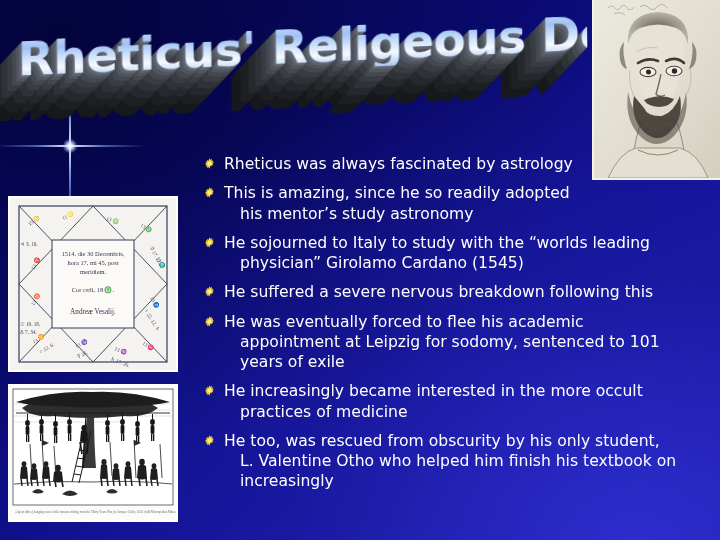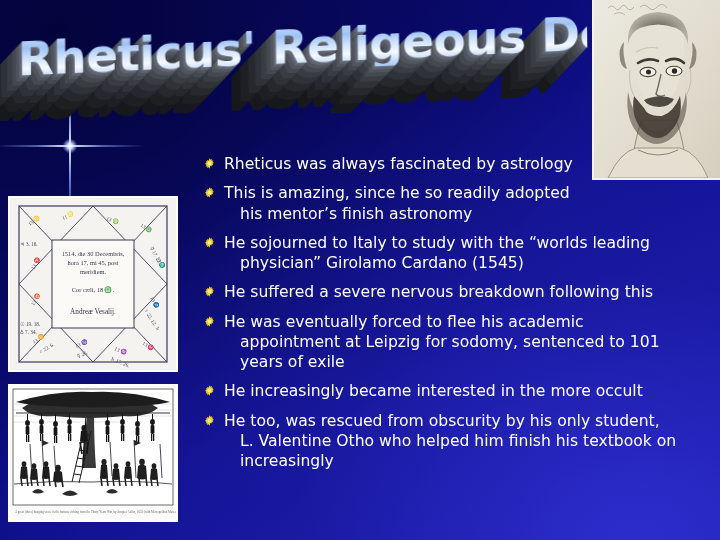--- a/index.html
+++ b/index.html
@@ -208,21 +208,21 @@
 
     <div class="bullet-row">
       <span class="bullet-mark">
         <svg width="11" height="11" viewBox="0 0 24 24" aria-hidden="true">
           <path fill="#f2d024" d="M12 0.6l1.9 3.3 3.3-1.9-0.6 3.8 3.8-0.6-1.9 3.3 3.3 1.9-3.3 1.9 1.9 3.3-3.8-0.6 0.6 3.8-3.3-1.9L12 23.4l-1.9-3.3-3.3 1.9 0.6-3.8-3.8 0.6 1.9-3.3L2.2 12.4l3.3-1.9-1.9-3.3 3.8 0.6-0.6-3.8 3.3 1.9z"></path>
           <circle cx="12" cy="12" r="4.2" fill="#fff08a"></circle>
         </svg>
       </span>
       <span class="bullet-text">
         <span>This is amazing, since he so readily adopted</span>
-        <span class="cont">his mentor’s finish astronomy</span>
+        <span class="cont">his mentor’s study astronomy</span>
       </span>
     </div>
 
     <div class="bullet-row">
       <span class="bullet-mark">
         <svg width="11" height="11" viewBox="0 0 24 24" aria-hidden="true">
           <path fill="#f2d024" d="M12 0.6l1.9 3.3 3.3-1.9-0.6 3.8 3.8-0.6-1.9 3.3 3.3 1.9-3.3 1.9 1.9 3.3-3.8-0.6 0.6 3.8-3.3-1.9L12 23.4l-1.9-3.3-3.3 1.9 0.6-3.8-3.8 0.6 1.9-3.3L2.2 12.4l3.3-1.9-1.9-3.3 3.8 0.6-0.6-3.8 3.3 1.9z"></path>
           <circle cx="12" cy="12" r="4.2" fill="#fff08a"></circle>
         </svg>
       </span>
@@ -260,20 +260,21 @@
 
     <div class="bullet-row">
       <span class="bullet-mark">
         <svg width="11" height="11" viewBox="0 0 24 24" aria-hidden="true">
           <path fill="#f2d024" d="M12 0.6l1.9 3.3 3.3-1.9-0.6 3.8 3.8-0.6-1.9 3.3 3.3 1.9-3.3 1.9 1.9 3.3-3.8-0.6 0.6 3.8-3.3-1.9L12 23.4l-1.9-3.3-3.3 1.9 0.6-3.8-3.8 0.6 1.9-3.3L2.2 12.4l3.3-1.9-1.9-3.3 3.8 0.6-0.6-3.8 3.3 1.9z"></path>
           <circle cx="12" cy="12" r="4.2" fill="#fff08a"></circle>
         </svg>
       </span>
       <span class="bullet-text">
         <span>He increasingly became interested in the more occult</span>
+        <span class="cont">practices of medicine</span>
       </span>
     </div>
 
     <div class="bullet-row">
       <span class="bullet-mark">
         <svg width="11" height="11" viewBox="0 0 24 24" aria-hidden="true">
           <path fill="#f2d024" d="M12 0.6l1.9 3.3 3.3-1.9-0.6 3.8 3.8-0.6-1.9 3.3 3.3 1.9-3.3 1.9 1.9 3.3-3.8-0.6 0.6 3.8-3.3-1.9L12 23.4l-1.9-3.3-3.3 1.9 0.6-3.8-3.8 0.6 1.9-3.3L2.2 12.4l3.3-1.9-1.9-3.3 3.8 0.6-0.6-3.8 3.3 1.9z"></path>
           <circle cx="12" cy="12" r="4.2" fill="#fff08a"></circle>
         </svg>
       </span>

